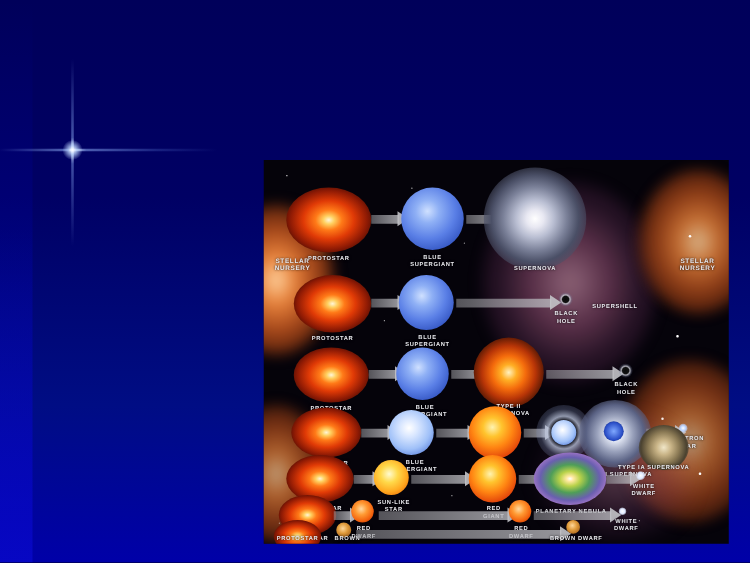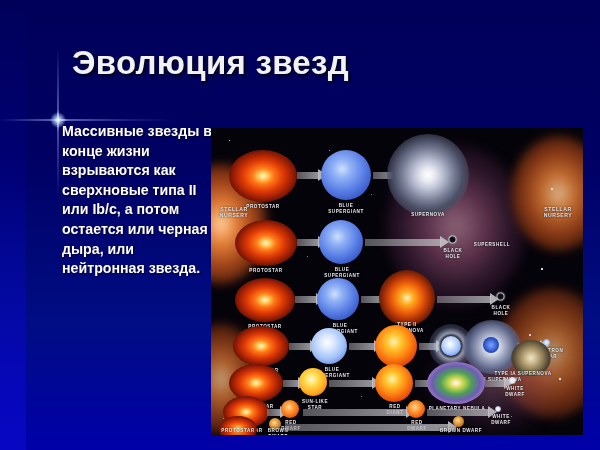--- a/index.html
+++ b/index.html
@@ -127,23 +127,21 @@
 <div id="slide">
 
   <div class="left-band"></div>
 
   <div class="sparkle" style="left:57px;top:119px;">
     <div class="h"></div>
     <div class="v"></div>
     <div class="core"></div>
   </div>
 
-  <div id="title">Эволюция звезд</div>
-
-  <div id="body-text">Массивные звезды в конце жизни взрываются как сверхновые типа II или Ib/c, а потом остается или черная дыра, или нейтронная звезда.</div>
+
 
   <div id="picture">
 
     <div class="neb nursery" style="left:-36px;top:36px;width:92px;height:120px;"></div>
     <div class="neb nursery" style="left:-30px;top:196px;width:80px;height:110px;opacity:.75;"></div>
     <div class="neb supershell" style="left:175px;top:18px;width:140px;height:160px;"></div>
     <div class="neb nursery" style="left:300px;top:8px;width:95px;height:115px;opacity:.85;"></div>
     <div class="neb nursery" style="left:286px;top:160px;width:110px;height:130px;opacity:.7;"></div>
     <div class="neb" style="left:222px;top:206px;width:120px;height:96px;background:radial-gradient(ellipse,rgba(240,160,190,.35) 0%,rgba(160,80,140,.2) 45%,rgba(40,10,40,0) 100%);"></div>
 

